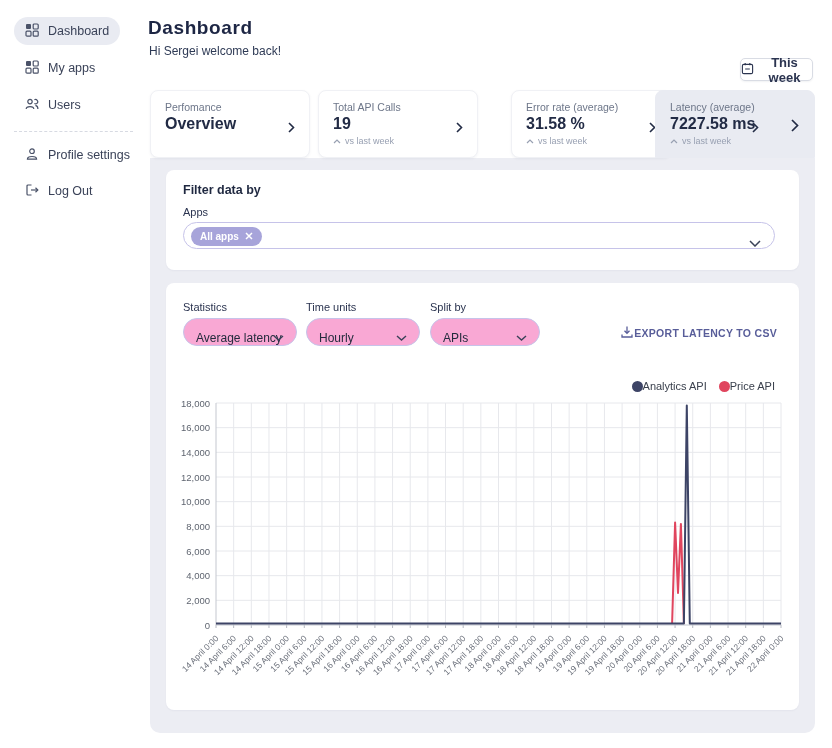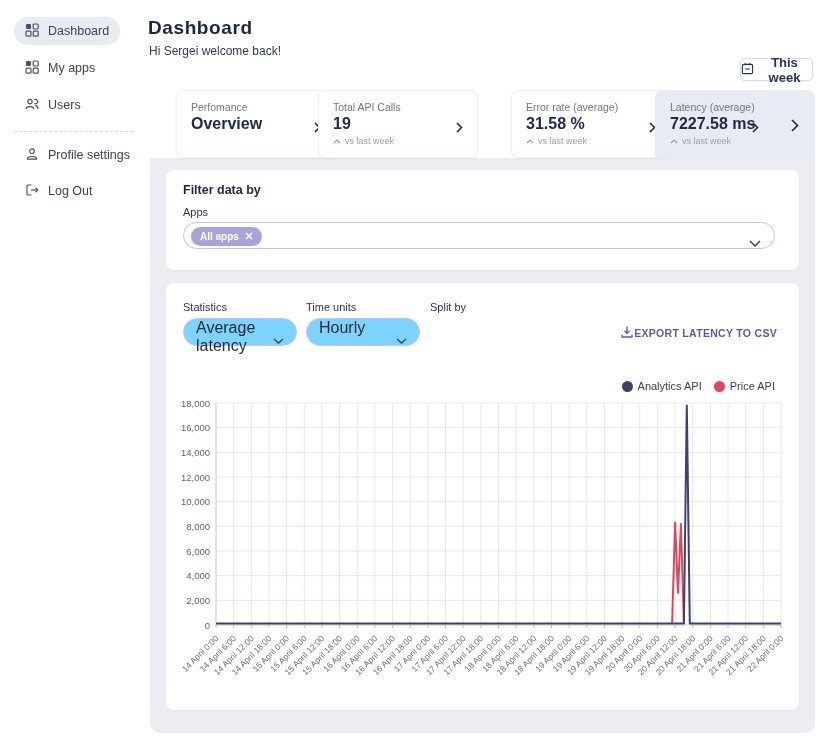--- a/index.html
+++ b/index.html
@@ -45,29 +45,29 @@
   #apps-label { position:absolute; left:17px; top:36px; font-size:11px; color:#2b3450; }
   #apps-select { position:absolute; left:17px; right:24px; top:52px; height:27px;
     border:1px solid #c6c3e9; border-radius:14px; background:#fff; cursor:pointer; }
   #apps-chip { position:absolute; left:7px; top:4px; height:19px; background:#a7a4da; border-radius:10px;
     display:flex; align-items:center; gap:6px; padding:0 9px; color:#fff; font-size:10px; font-weight:bold; }
   #apps-select .dd { position:absolute; right:13px; top:10px; }
 
   .ctl-group { position:absolute; top:18px; }
   .ctl-label { font-size:11px; color:#2b3450; margin-bottom:5px; }
   .ctl-pill { position:relative; height:28px; border:1px solid #c6c3e9; border-radius:15px;
-    background:#7dd3fc; display:flex; align-items:flex-start; padding:0 12px; font-size:16px; color:#242b3d; cursor:pointer; }
+    background:#f9a8d4; display:flex; align-items:flex-end; padding:0 12px; font-size:12px; color:#242b3d; cursor:pointer; }
   .ctl-pill .dd { position:absolute; right:12px; top:11px; }
 
   #export-btn { position:absolute; right:22px; top:42px; display:flex; align-items:center; gap:0;
     font-size:10.5px; font-weight:bold; letter-spacing:.3px; color:#585d99; cursor:pointer; }
 
   #legend { position:absolute; right:24px; top:97px; display:flex; align-items:center; gap:12px;
     font-size:11px; color:#3a404d; }
-  .legend-item { display:flex; align-items:center; gap:5px; cursor:pointer; }
+  .legend-item { display:flex; align-items:center; cursor:pointer; }
   .legend-dot { width:11px; height:11px; border-radius:50%; }
 
   #chart-wrap { position:absolute; left:6px; top:112px; width:620px; height:310px; }
 </style>
 </head>
 <body>
 
 <nav id="sidebar">
   <div class="side-item active" style="top:17px;">
     <span><svg width="14" height="14" viewBox="0 0 14 14">
@@ -119,21 +119,21 @@
 <button id="week-btn">
   <span><svg width="13" height="13" viewBox="0 0 14 14" fill="none" stroke="#2b3450" stroke-width="1.2">
         <rect x="1.5" y="2.5" width="11" height="10" rx="1.5"></rect>
         <path d="M4.5 1.2 V3.5 M9.5 1.2 V3.5 M4.5 7.5 H9.5"></path>
       </svg></span>
   <span>This week</span>
 </button>
 
 <div id="panel"></div>
 
-<div class="scard" style="left:150px;margin-left:26px;">
+<div class="scard" style="left:150px;">
   <div class="lbl">Perfomance</div>
   <div class="val">Overview</div>
   <span class="chev" style="right:14px;"><svg width="7" height="11" viewBox="0 0 7 11" fill="none" stroke="#222b45" stroke-width="1.6">
         <path d="M1 1 L5.5 5.5 L1 10"></path>
       </svg></span>
 </div>
 <div class="scard" style="left:318px;">
   <div class="lbl">Total API Calls</div>
   <div class="val">19</div>
   <div class="sub">
@@ -207,20 +207,26 @@
     <div class="ctl-label">Time units</div>
     <div class="ctl-pill" style="width:114px;">
       <span>Hourly</span>
       <span class="dd"><svg width="11" height="6" viewBox="0 0 11 6" fill="none" stroke="#3a4258" stroke-width="1.4">
             <path d="M1 1 L5.5 5 L10 1"></path>
           </svg></span>
     </div>
   </div>
   <div class="ctl-group" style="left:264px;">
     <div class="ctl-label">Split by</div>
+    <div class="ctl-pill" style="width:110px;">
+      <span>APIs</span>
+      <span class="dd"><svg width="11" height="6" viewBox="0 0 11 6" fill="none" stroke="#3a4258" stroke-width="1.4">
+            <path d="M1 1 L5.5 5 L10 1"></path>
+          </svg></span>
+    </div>
   </div>
 
   <div id="export-btn">
     <span><svg width="14" height="14" viewBox="0 0 14 14" fill="none" stroke="#585d99" stroke-width="1.3">
           <path d="M7 1.5 V8"></path>
           <path d="M4.5 5.8 L7 8.3 L9.5 5.8"></path>
           <path d="M2 9.5 V12 H12 V9.5"></path>
         </svg></span>
     <span>EXPORT LATENCY TO CSV</span>
   </div>

